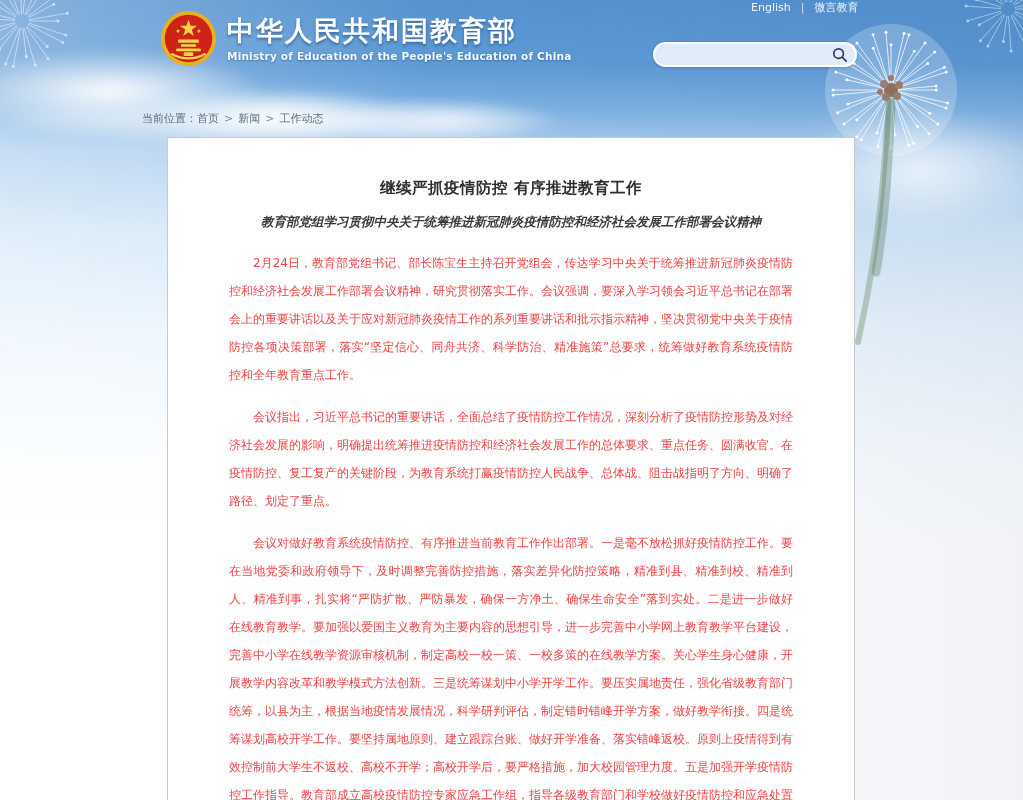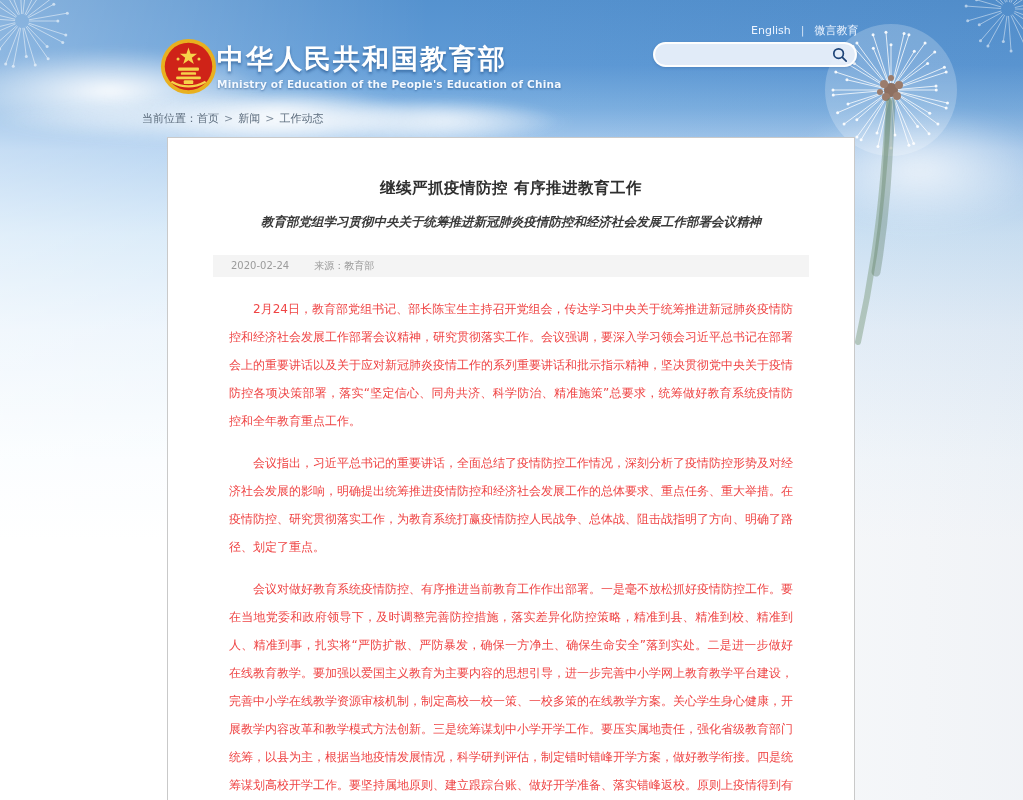--- a/index.html
+++ b/index.html
@@ -22,26 +22,26 @@
   .cloud.c3 { left:330px; top:98px; width:230px; height:46px; opacity:.75; }
   .cloud.c4 { left:-20px; top:96px; width:600px; height:52px; opacity:.85; }
   .cloud.c5 { left:790px; top:110px; width:260px; height:120px; opacity:.8; filter:blur(10px); }
 
   .fluff { position:absolute; pointer-events:none; }
   .fluff.main { left:796px; top:12px; }
   .fluff.tl { left:-38px; top:-34px; opacity:.65; }
   .fluff.tr { left:938px; top:-26px; opacity:.6; }
 
   
-  .brand { position:absolute; left:160px; top:38px; display:flex; align-items:center; cursor:pointer; }
+  .brand { position:absolute; left:160px; top:10px; display:flex; align-items:center; gap:10px; cursor:pointer; }
   .brand-zh { color:#fff; font-size:27px; font-weight:bold; letter-spacing:2px;
               text-shadow:0 2px 3px rgba(15,60,115,.55); line-height:1.15; }
   .brand-en { color:#f2f8ff; font-size:10.5px; font-weight:bold; letter-spacing:.2px;
               text-shadow:0 1px 2px rgba(15,60,115,.5); margin-top:3px; }
-  .top-links { position:absolute; left:751px; top:23px; display:flex; align-items:center; gap:10px;
+  .top-links { position:absolute; left:751px; top:0; display:flex; align-items:center; gap:10px;
                font-size:11px; color:#eef5ff; }
   .top-links a { color:#eef5ff; text-decoration:none; cursor:pointer; }
   .top-links .sep { opacity:.8; }
 
   .search-pill { position:absolute; left:653px; top:42px; width:204px; height:25px;
     background:rgba(233,239,250,.95); border:2px solid rgba(255,255,255,.95);
     border-radius:14px; display:flex; align-items:center; padding:0 6px 0 12px;
     box-shadow:0 1px 3px rgba(30,70,130,.25); }
   .search-pill input { flex:1; border:none; outline:none; background:transparent;
     font-size:12px; color:#334; font-family:inherit; height:100%; }
@@ -315,26 +315,20 @@
     </button>
   </div>
 
   <div class="breadcrumb">
     <span>当前位置：</span><a>首页</a><span class="sep">&gt;</span><a>新闻</a><span class="sep">&gt;</span><span>工作动态</span>
   </div>
 
   <main class="card">
     <h1 class="article-title">继续严抓疫情防控 有序推进教育工作</h1>
     <h2 class="article-subtitle">教育部党组学习贯彻中央关于统筹推进新冠肺炎疫情防控和经济社会发展工作部署会议精神</h2>
-    <div class="meta-bar">
-      <span>2020-02-24</span>
-      <span class="src">
-        <span>来源：</span><span>教育部</span>
-      </span>
-    </div>
     <div class="article-body">
       <p>2月24日，教育部党组书记、部长陈宝生主持召开党组会，传达学习中央关于统筹推进新冠肺炎疫情防控和经济社会发展工作部署会议精神，研究贯彻落实工作。会议强调，要深入学习领会习近平总书记在部署会上的重要讲话以及关于应对新冠肺炎疫情工作的系列重要讲话和批示指示精神，坚决贯彻党中央关于疫情防控各项决策部署，落实“坚定信心、同舟共济、科学防治、精准施策”总要求，统筹做好教育系统疫情防控和全年教育重点工作。</p>
-      <p>会议指出，习近平总书记的重要讲话，全面总结了疫情防控工作情况，深刻分析了疫情防控形势及对经济社会发展的影响，明确提出统筹推进疫情防控和经济社会发展工作的总体要求、重点任务、重大举措。在疫情防控、研究贯彻落实工作，为教育系统打赢疫情防控人民战争、总体战、阻击战指明了方向、明确了路径、划定了重点。</p>
+      <p>会议指出，习近平总书记的重要讲话，全面总结了疫情防控工作情况，深刻分析了疫情防控形势及对经济社会发展的影响，明确提出统筹推进疫情防控和经济社会发展工作的总体要求、重点任务、圆满收官。在疫情防控、复工复产的关键阶段，为教育系统打赢疫情防控人民战争、总体战、阻击战指明了方向、明确了路径、划定了重点。</p>
       <p>会议对做好教育系统疫情防控、有序推进当前教育工作作出部署。一是毫不放松抓好疫情防控工作。要在当地党委和政府领导下，及时调整完善防控措施，落实差异化防控策略，精准到县、精准到校、精准到人、精准到事，扎实将“严防扩散、严防暴发，确保一方净土、确保生命安全”落到实处。二是进一步做好在线教育教学。要加强以爱国主义教育为主要内容的思想引导，进一步完善中小学网上教育教学平台建设，完善中小学在线教学资源审核机制，制定高校一校一策、一校多策的在线教学方案。关心学生身心健康，开展教学内容改革和教学模式方法创新。三是统筹谋划中小学开学工作。要压实属地责任，强化省级教育部门统筹，以县为主，根据当地疫情发展情况，科学研判评估，制定错时错峰开学方案，做好教学衔接。四是统筹谋划高校开学工作。要坚持属地原则、建立跟踪台账、做好开学准备、落实错峰返校。原则上疫情得到有效控制前大学生不返校、高校不开学；高校开学后，要严格措施，加大校园管理力度。五是加强开学疫情防控工作指导。教育部成立高校疫情防控专家应急工作组，指导各级教育部门和学校做好疫情防控和应急处置工作。组织专家编写高等学校、中小学、幼儿园新冠肺炎防控工作指南。六是抓好年度教育重点工作。要按照党中央决策部署，坚定必胜信念，深化教育领域供给侧结构性改革，配合打好三大攻坚战和“六稳”工作。要按照2020年全国教育工作会议部署，切实加强组织领导，抓好各项重点任务落实，确保“收官之年”圆满收官。</p>
     </div>
   </main>
 
 </div>
 
 </body></html>

